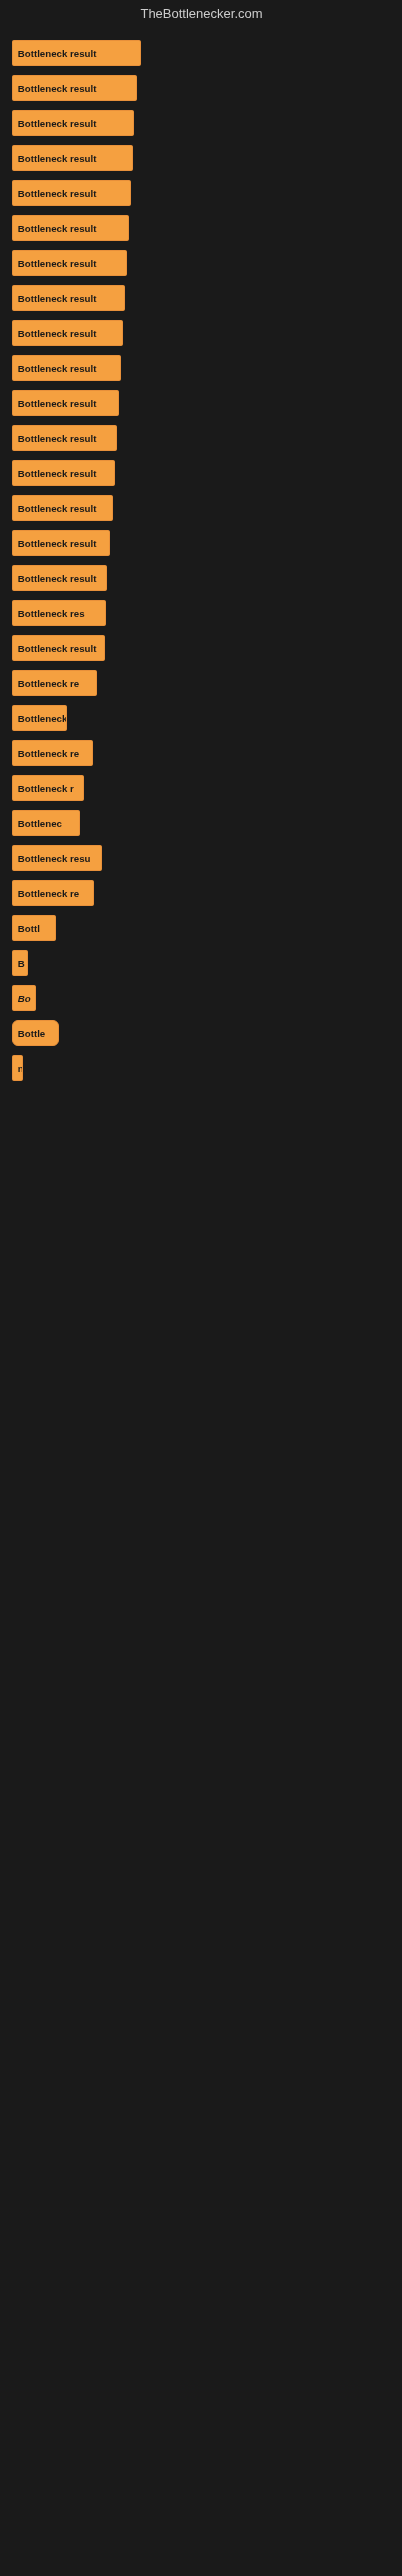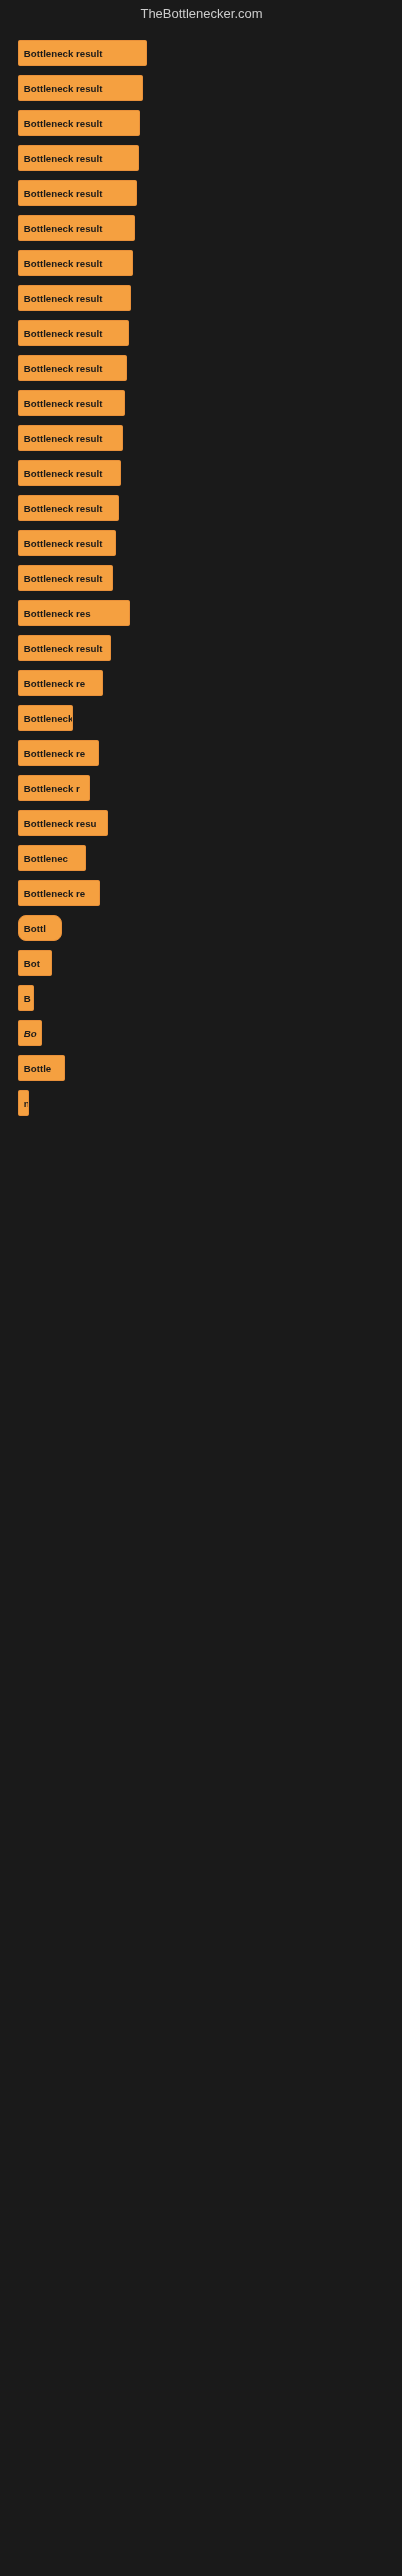--- a/index.html
+++ b/index.html
@@ -15,21 +15,21 @@
       position: relative;
     }
     .site-title {
       text-align: center;
       color: #cccccc;
       font-size: 13px;
       padding: 6.4px 0;
       background-color: #1a1a1a;
     }
     .bars-container {
-      padding: 8px 18px;
+      padding: 8px 12px;
       display: flex;
       flex-direction: column;
       gap: 0px;
     }
     .bar-row {
       display: flex;
       align-items: center;
       height: 35px;
       padding: 3.2px 0;
     }
@@ -130,21 +130,21 @@
       <div class="bar" style="width: 98px;">
         <span class="bar-label">Bottleneck result</span>
       </div>
     </div>
     <div class="bar-row">
       <div class="bar" style="width: 95px;">
         <span class="bar-label">Bottleneck result</span>
       </div>
     </div>
     <div class="bar-row">
-      <div class="bar" style="width: 112px;">
+      <div class="bar" style="width: 94px;">
         <span class="bar-label">Bottleneck res</span>
       </div>
     </div>
     <div class="bar-row">
       <div class="bar" style="width: 93px;">
         <span class="bar-label">Bottleneck result</span>
       </div>
     </div>
     <div class="bar-row">
       <div class="bar" style="width: 85px;">
@@ -160,56 +160,51 @@
       <div class="bar" style="width: 81px;">
         <span class="bar-label">Bottleneck re</span>
       </div>
     </div>
     <div class="bar-row">
       <div class="bar" style="width: 72px;">
         <span class="bar-label">Bottleneck r</span>
       </div>
     </div>
     <div class="bar-row">
+      <div class="bar" style="width: 68px;">
+        <span class="bar-label">Bottlenec</span>
+      </div>
+    </div>
+    <div class="bar-row">
       <div class="bar" style="width: 90px;">
         <span class="bar-label">Bottleneck resu</span>
       </div>
     </div>
     <div class="bar-row">
-      <div class="bar" style="width: 68px;">
-        <span class="bar-label">Bottlenec</span>
-      </div>
-    </div>
-    <div class="bar-row">
       <div class="bar" style="width: 82px;">
         <span class="bar-label">Bottleneck re</span>
       </div>
     </div>
     <div class="bar-row">
-      <div class="bar" style="width: 44px; border-radius: 8px;">
+      <div class="bar" style="width: 44px;">
         <span class="bar-label">Bottl</span>
-      </div>
-    </div>
-    <div class="bar-row">
-      <div class="bar" style="width: 34px;">
-        <span class="bar-label">Bot</span>
       </div>
     </div>
     <div class="bar-row">
       <div class="bar" style="width: 16px;">
         <span class="bar-label">B</span>
       </div>
     </div>
     <div class="bar-row">
       <div class="bar" style="width: 24px; font-style: italic;">
         <span class="bar-label">Bo</span>
       </div>
     </div>
     <div class="bar-row">
-      <div class="bar" style="width: 47px;">
+      <div class="bar" style="width: 47px; border-radius: 6px;">
         <span class="bar-label">Bottle</span>
       </div>
     </div>
     <div class="bar-row">
       <div class="bar" style="width: 11.3px;">
         <span class="bar-label">n</span>
       </div>
     </div>
     <div class="bar-row"></div>
     <div class="bar-row"></div>

